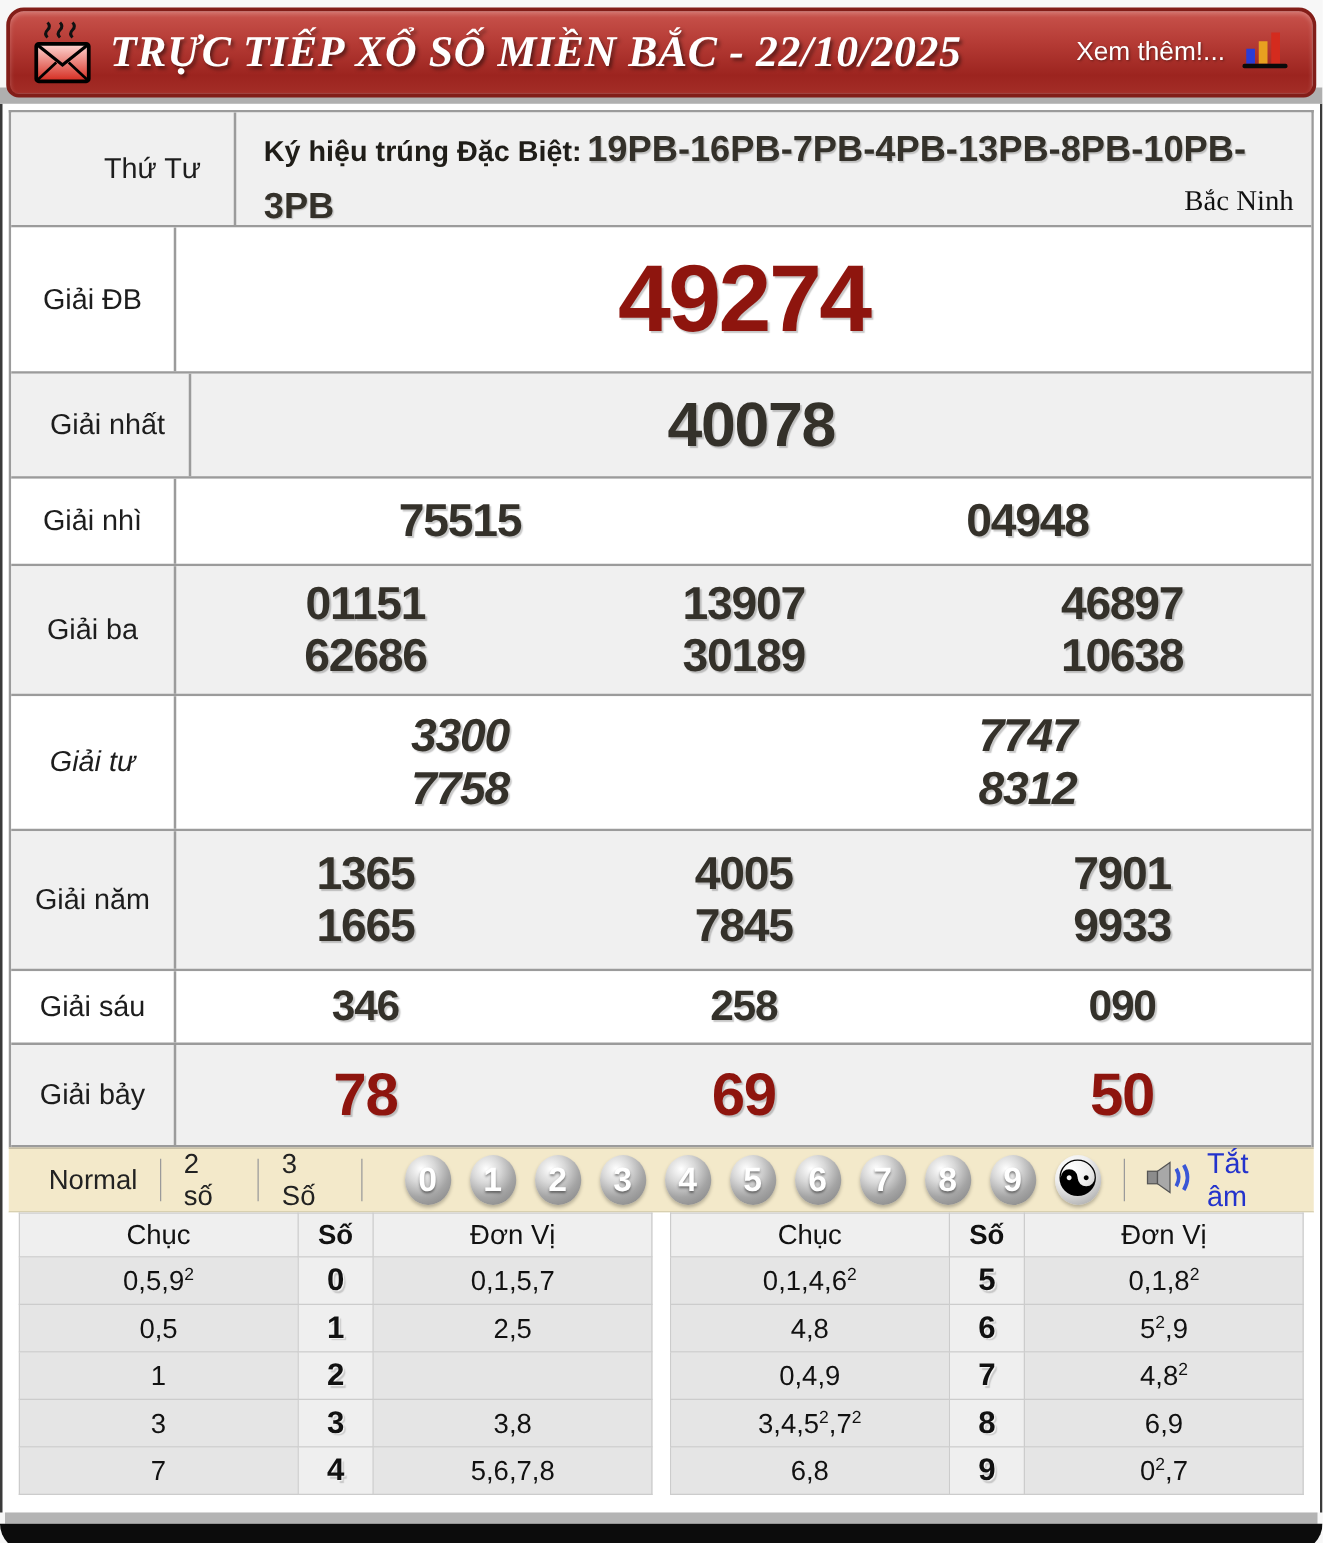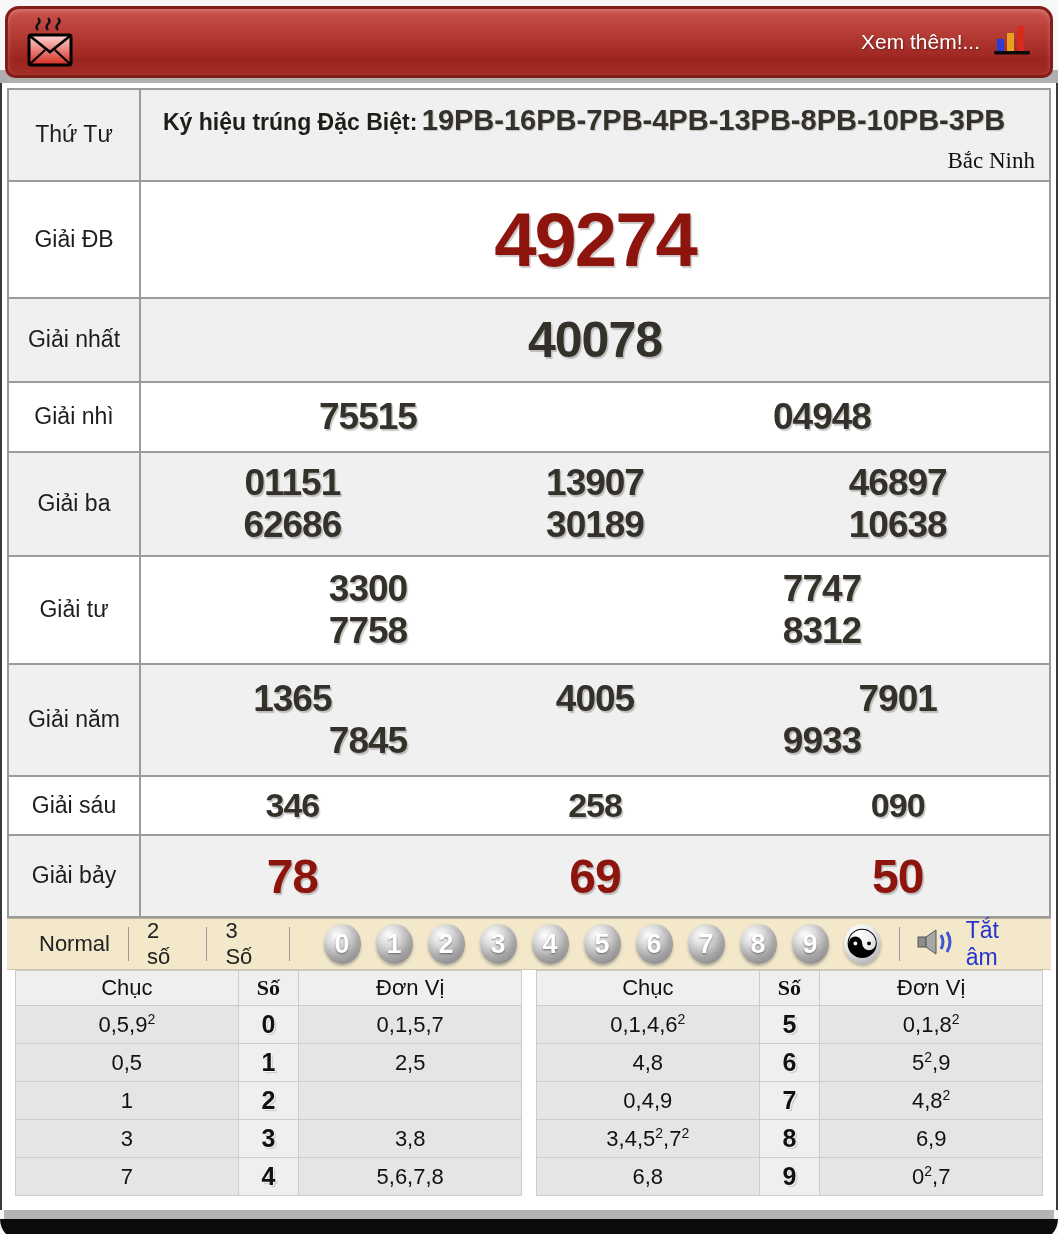--- a/index.html
+++ b/index.html
@@ -26,26 +26,26 @@
   
   .rtable{border:2px solid #9b9b9b;border-bottom:none;}
   .row{display:flex;border-bottom:2px solid #9b9b9b;background:#fff;}
   .row.shade{background:#f0f0f0;}
   .lab{flex:0 0 130px;border-right:2px solid #9b9b9b;display:flex;align-items:center;justify-content:center;
        font-size:23px;color:#1d1d1d;text-align:center;line-height:1.2;}
   .cell{flex:1;display:flex;flex-direction:column;justify-content:center;position:relative;}
   .line{display:flex;width:100%;}
   .line span{flex:1;text-align:center;font-weight:bold;color:#34312a;letter-spacing:-1px;
              text-shadow:1.5px 1.5px 1px rgba(0,0,0,.22);}
-  .r-info{height:90px;}
+  .r-info{height:90px;padding-left:48px;}
   .r-db{height:115px;}   .r-db .line span{font-size:76px;color:#8e150e;letter-spacing:-2px;}
-  .r-1{height:82px;}     .r-1 .line span{font-size:50px;}
+  .r-1{height:82px;padding-left:12px;}     .r-1 .line span{font-size:50px;}
   .r-2{height:68px;}     .r-2 .line span{font-size:37px;}
   .r-3{height:102px;}    .r-3 .line span{font-size:37px;}
-  .r-4{height:106px;}    .r-4 .line span{font-size:37px;}
+  .r-4{height:106px;font-style:italic;}    .r-4 .line span{font-size:37px;}
   .r-5{height:110px;}    .r-5 .line span{font-size:37px;text-align:center;}
   .r-6{height:57px;}     .r-6 .line span{font-size:34px;}
   .r-7{height:80px;}     .r-7 .line span{font-size:48px;color:#8e150e;}
   .info-cell{padding:8px 14px 8px 22px;justify-content:flex-start;}
   .symline{line-height:1.55;}
   .symlab{font-size:23px;font-weight:bold;color:#1f1d18;}
   .symval{font-size:29px;font-weight:bold;color:#34312a;text-shadow:1px 1px 1px rgba(0,0,0,.2);}
   .prov{position:absolute;right:14px;bottom:6px;font-family:"Liberation Serif",serif;font-size:23px;color:#111;}
 
   
@@ -62,21 +62,21 @@
         font-size:40px;font-weight:normal;text-shadow:none;line-height:1;}
   .mute{display:flex;align-items:center;gap:8px;margin-left:16px;cursor:pointer;}
   .mute-label{color:#2433cc;font-size:23px;}
 
   
   .stats{display:flex;gap:14px;padding:0 8px 12px 8px;background:#fff;}
   table.stat{flex:1;border-collapse:collapse;border:1px solid #b5b5b5;table-layout:fixed;}
   table.stat th,table.stat td{border:1px solid #ccc;text-align:center;font-size:22px;color:#111;
         height:37px;padding:0 4px;}
   table.stat th{background:#efefef;font-weight:normal;height:34px;}
-  table.stat th.dcol{font-weight:bold;font-family:Liberation Serif, serif;}
+  table.stat th.dcol{font-weight:bold;}
   table.stat td{background:#e5e5e5;}
   table.stat td.dcol{background:#efefef;font-weight:bold;font-size:25px;
         text-shadow:1px 1px 1px rgba(255,255,255,.9),2px 2px 1px rgba(0,0,0,.18);}
   table.stat col.c-tens{width:44%;} table.stat col.c-dig{width:12%;} table.stat col.c-units{width:44%;}
   sup{font-size:14px;}
 </style>
 </head>
 <body>
 
 <div class="page">
@@ -91,20 +91,21 @@
             <linearGradient id="envg" x1="0" y1="0" x2="0" y2="1">
           <stop offset="0" stop-color="#ffd9d6"></stop>
               <stop offset="1" stop-color="#d42a1e"></stop>
         </linearGradient>
           </defs>
         <rect x="3" y="21" width="42" height="30" rx="2" fill="url(#envg)" stroke="#000" stroke-width="3"></rect>
         <path d="M4 22 L24 38 L44 22" fill="none" stroke="#000" stroke-width="2.6"></path>
         <path d="M4 50 L19 36 M44 50 L29 36" fill="none" stroke="#000" stroke-width="2.2"></path>
       </svg>
     </span>
+    <h1>TRỰC TIẾP XỔ SỐ MIỀN BẮC - 22/10/2025</h1>
     <div class="hdr-right">
       <span class="see-more">Xem thêm!...</span>
       <span>
         <svg width="40" height="34" viewBox="0 0 40 34">
           <rect x="5" y="16" width="7" height="12" fill="#2a3bd6"></rect>
           <rect x="15" y="10" width="7" height="18" fill="#e8a020"></rect>
           <rect x="25" y="3" width="7" height="25" fill="#d42b1e"></rect>
           <rect x="2" y="28" width="36" height="3.5" rx="1.5" fill="#0a0a0a"></rect>
         </svg>
       </span>
@@ -187,20 +188,21 @@
 
       <div class="row r-5 shade">
         <div class="lab">Giải năm</div>
         <div class="cell">
           <div class="line">
             <span>1365</span>
             <span>4005</span>
             <span>7901</span>
           </div>
           <div class="line">
+            <span>1665</span>
             <span>7845</span>
             <span>9933</span>
           </div>
         </div>
       </div>
 
       <div class="row r-6">
         <div class="lab">Giải sáu</div>
         <div class="cell">
           <div class="line">

